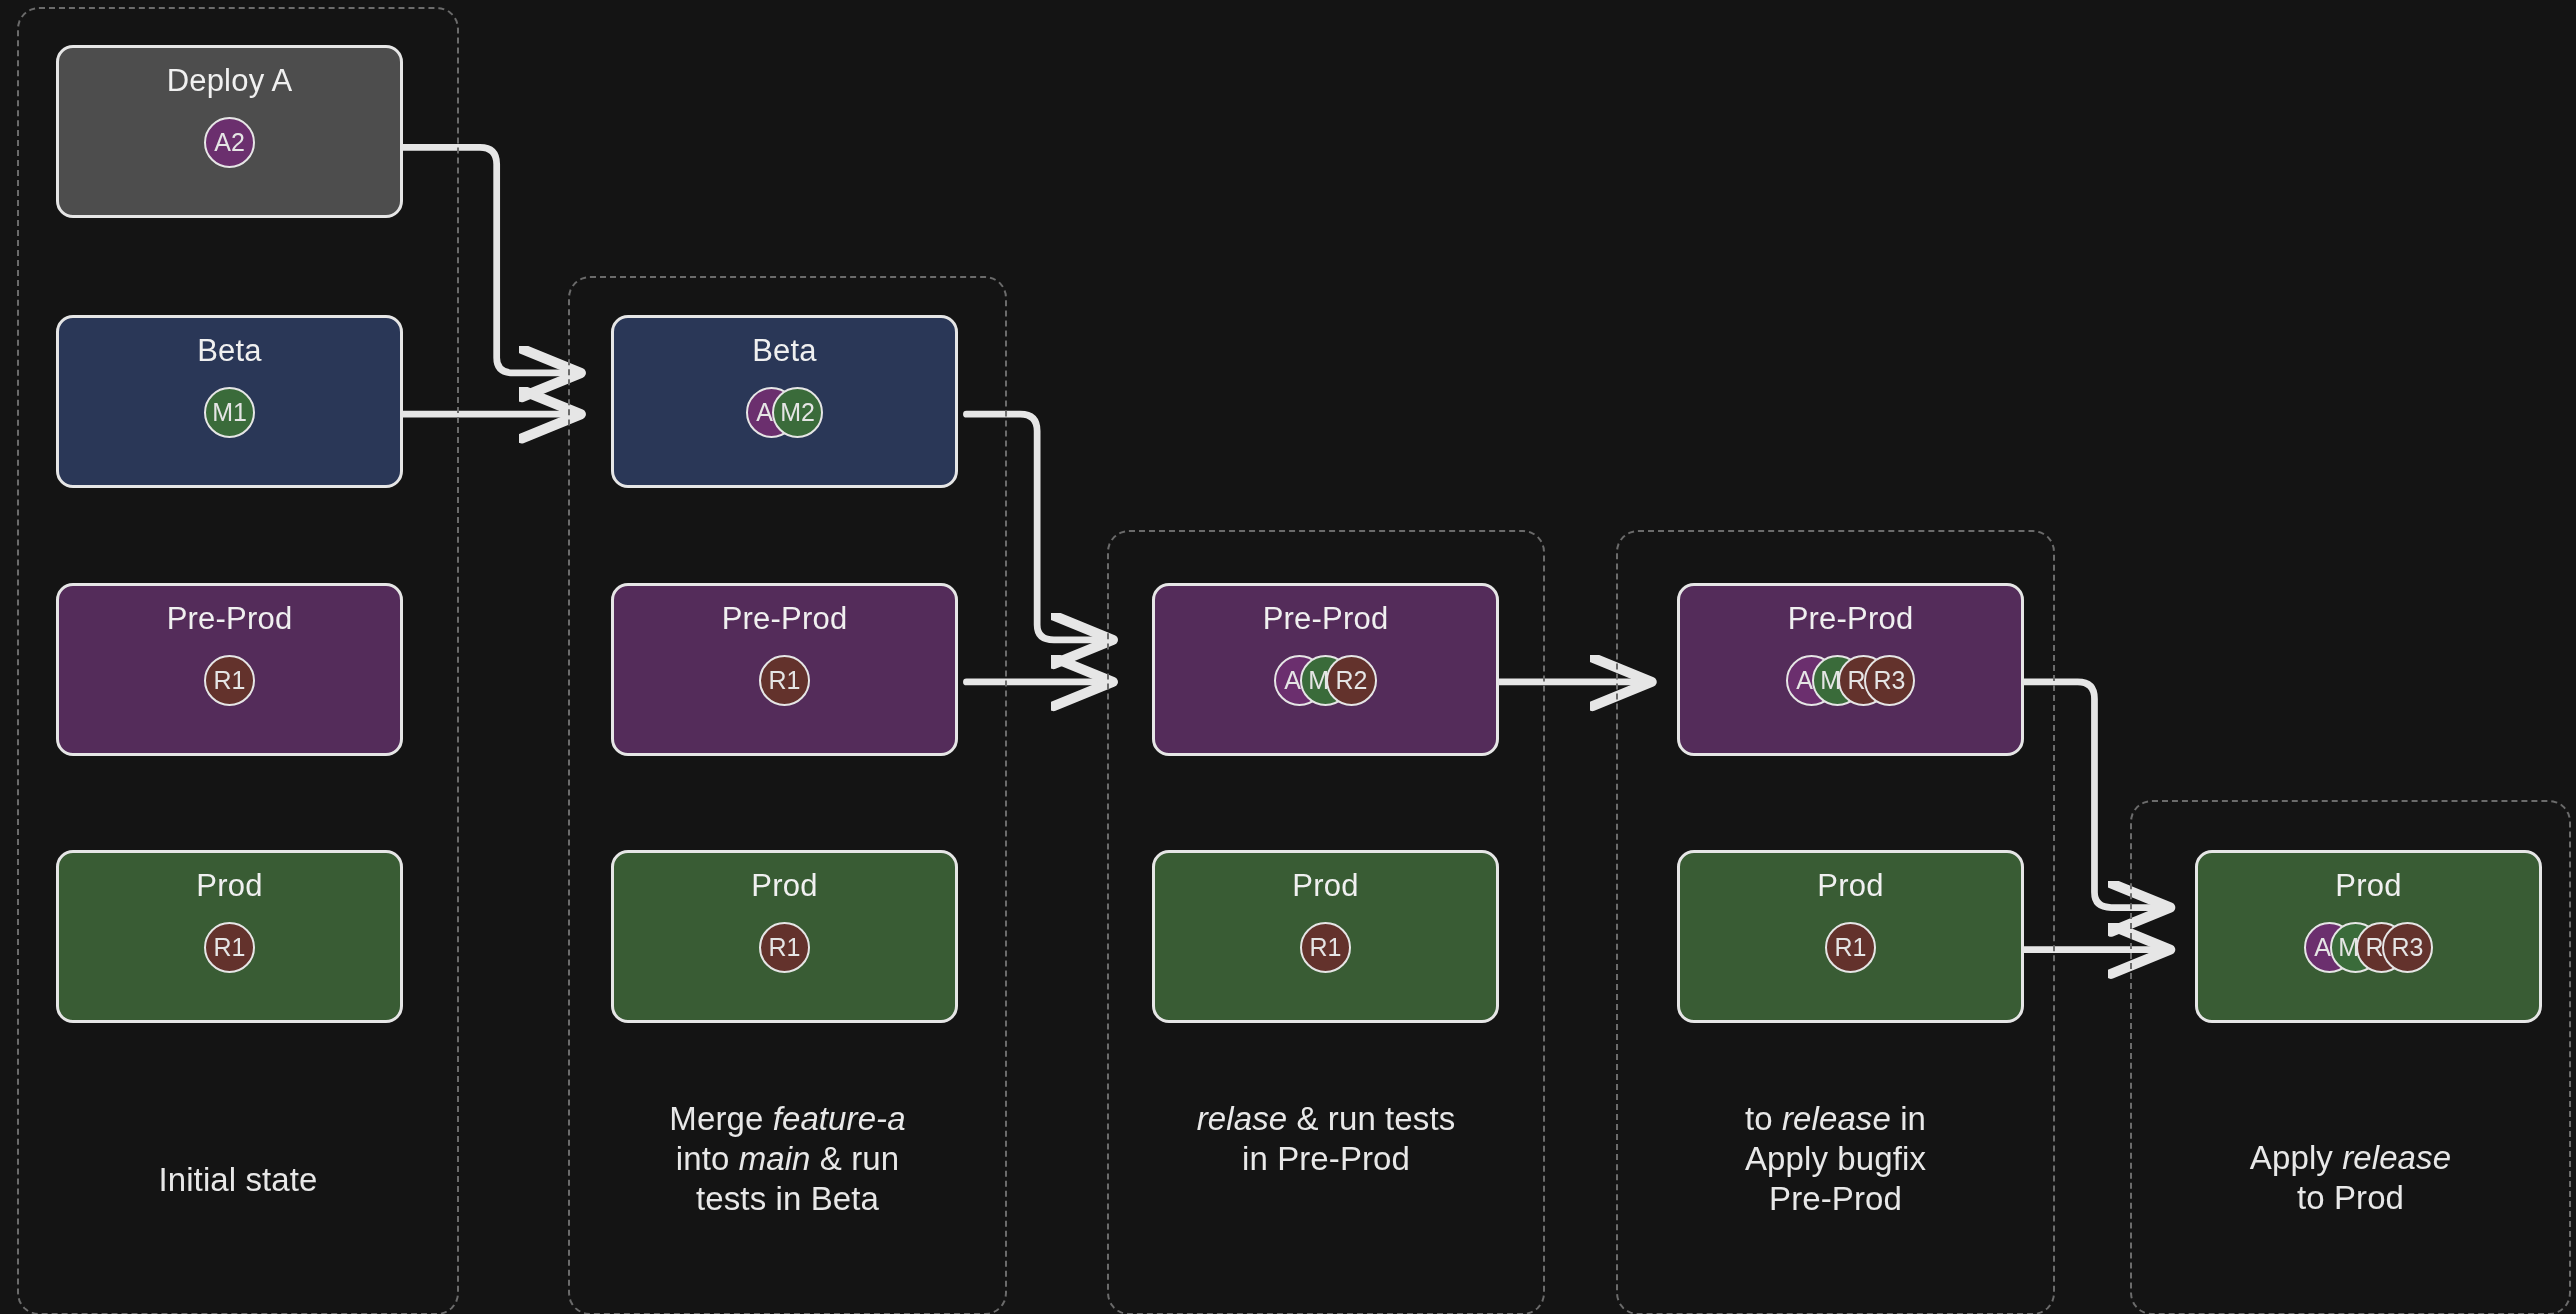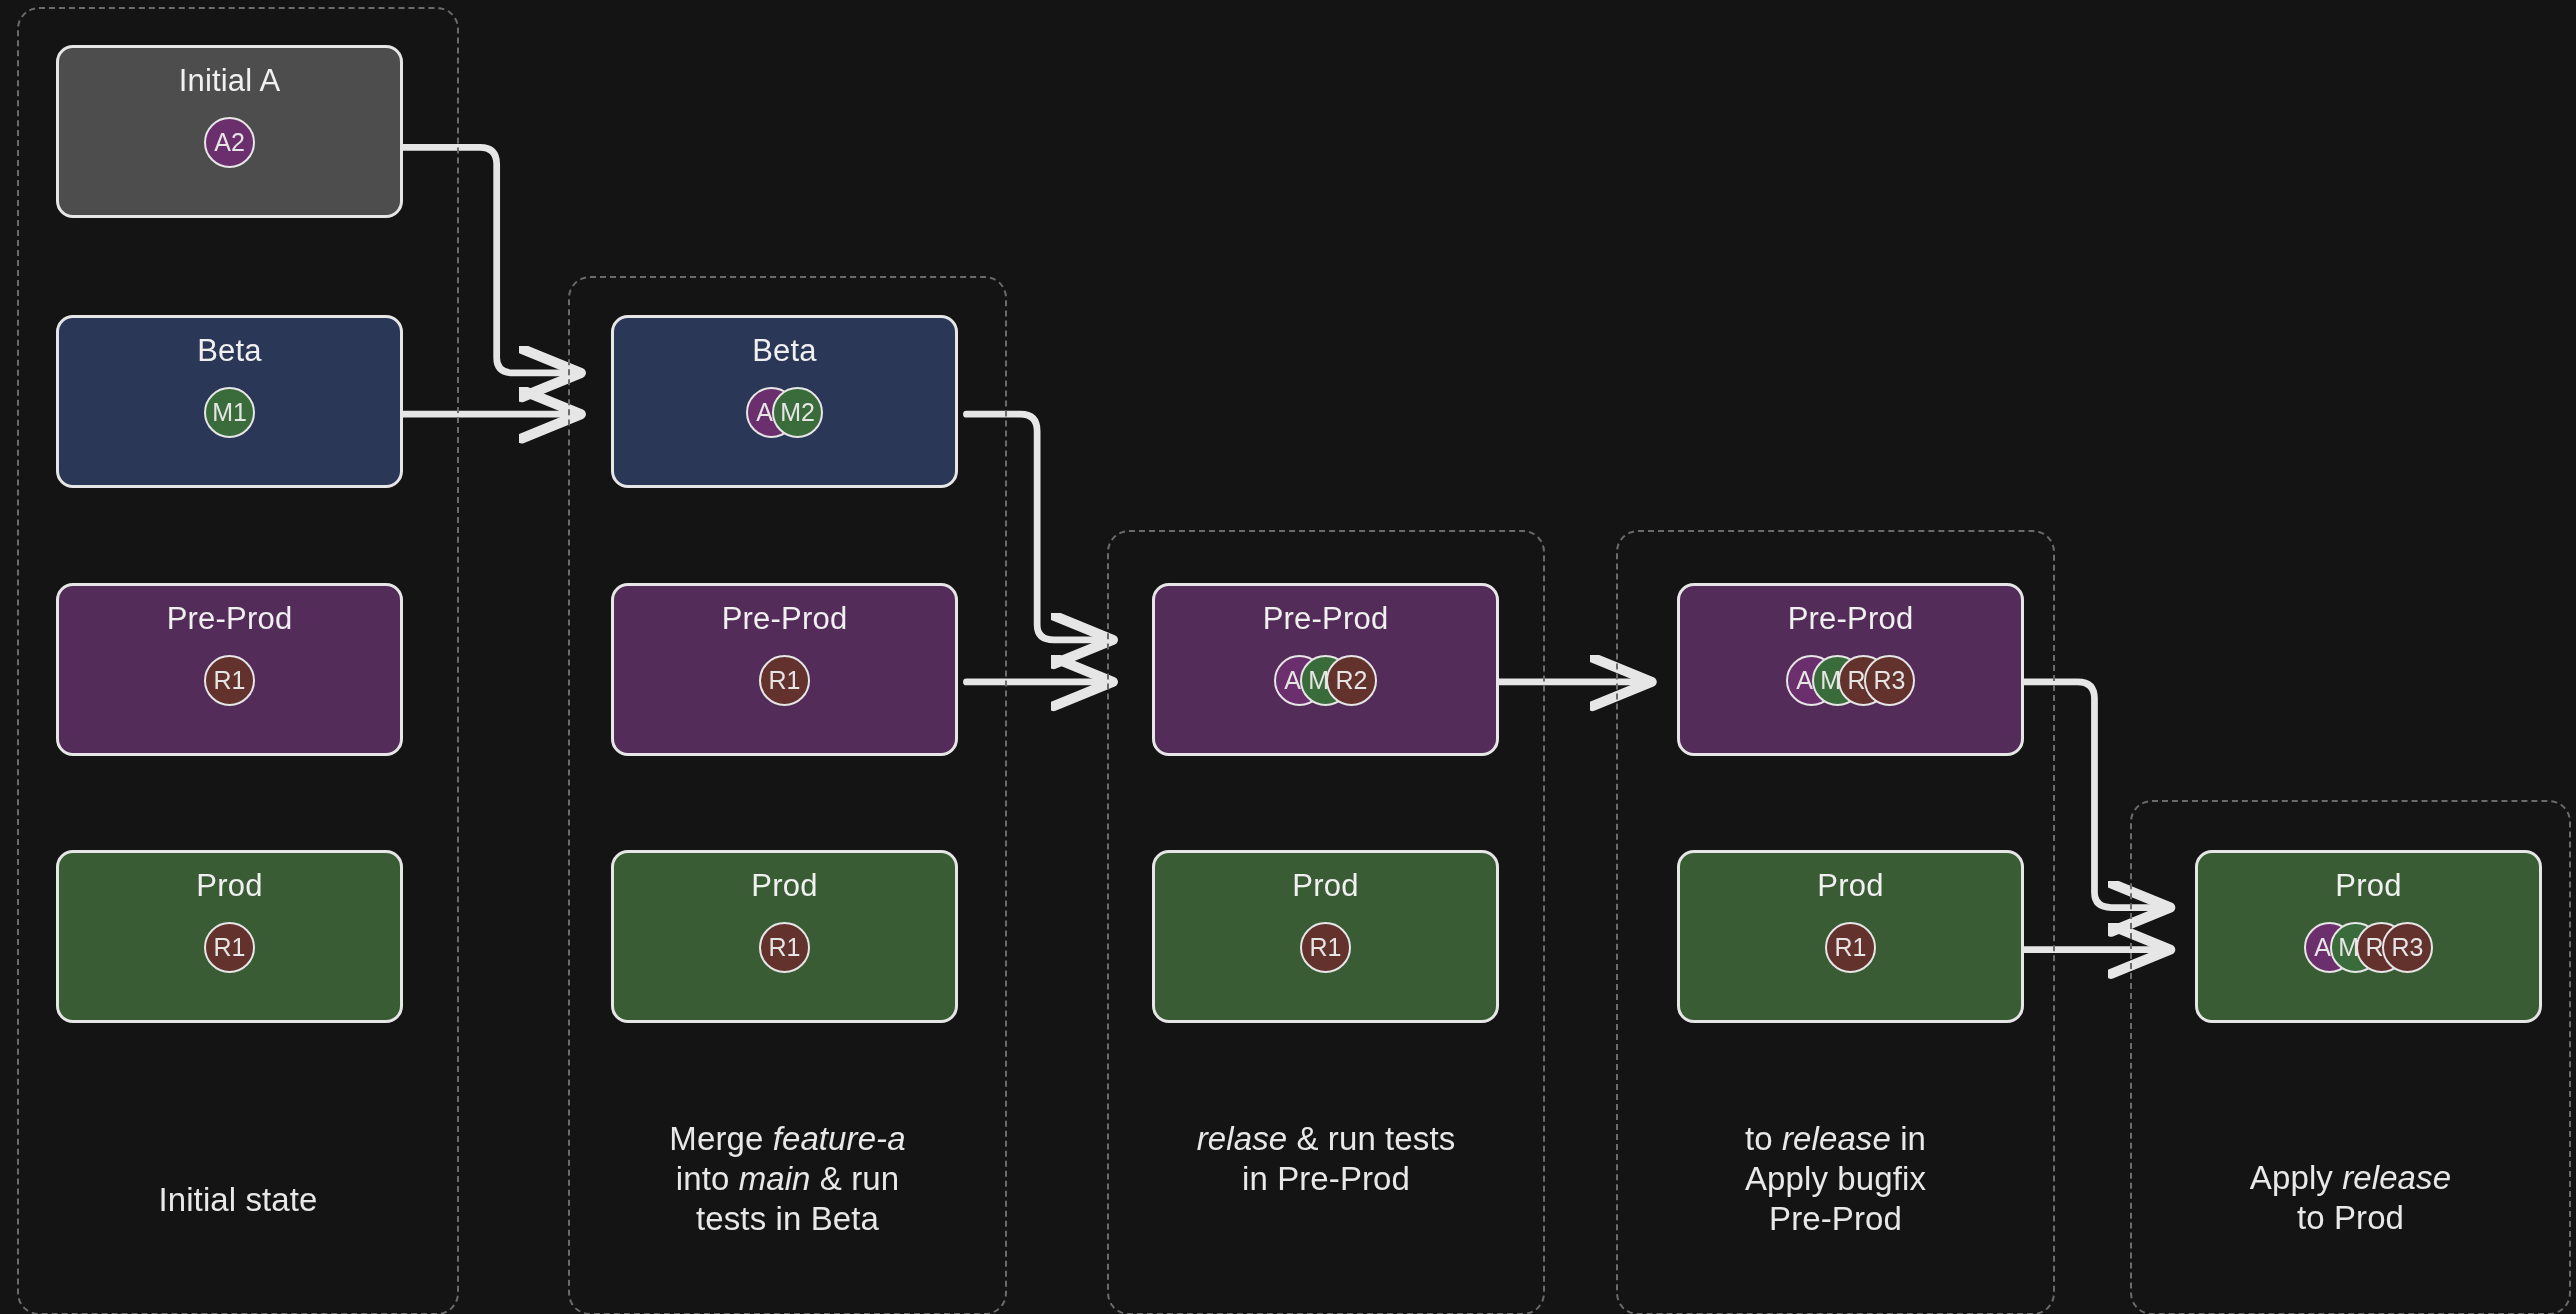--- a/index.html
+++ b/index.html
@@ -21,21 +21,20 @@
   }
 
   
   .caption{
     position:absolute;
     color:#e8e8e8;
     font-size:33px;
     line-height:40px;
     text-align:center;
     letter-spacing:0.1px;
-    margin-top:20px;
   }
   .caption i{font-style:italic;}
 
   
   .node{
     position:absolute;
     box-sizing:border-box;
     border:3.4px solid #e6e6e6;
     border-radius:17px;
     display:flex;
@@ -117,21 +116,21 @@
     </g>
   </svg>
 
   <div class="group" style="left:17px;top:6.7px;width:442px;height:1308px;"></div>
   <div class="group" style="left:568px;top:276px;width:439px;height:1039px;"></div>
   <div class="group" style="left:1107px;top:530px;width:438px;height:785px;"></div>
   <div class="group" style="left:1616px;top:530px;width:439px;height:785px;"></div>
   <div class="group" style="left:2130px;top:800px;width:441px;height:515px;"></div>
 
   <div class="node fill-feature" style="left:56px;top:45px;width:347px;height:173px;">
-    <div class="node-title">Initial A</div>
+    <div class="node-title">Deploy A</div>
     <div class="badges">
       <div class="badge bg-a">A2</div>
     </div>
   </div>
 
   <div class="node fill-beta" style="left:56px;top:315px;width:347px;height:173px;">
     <div class="node-title">Beta</div>
     <div class="badges">
       <div class="badge bg-m">M1</div>
     </div>

